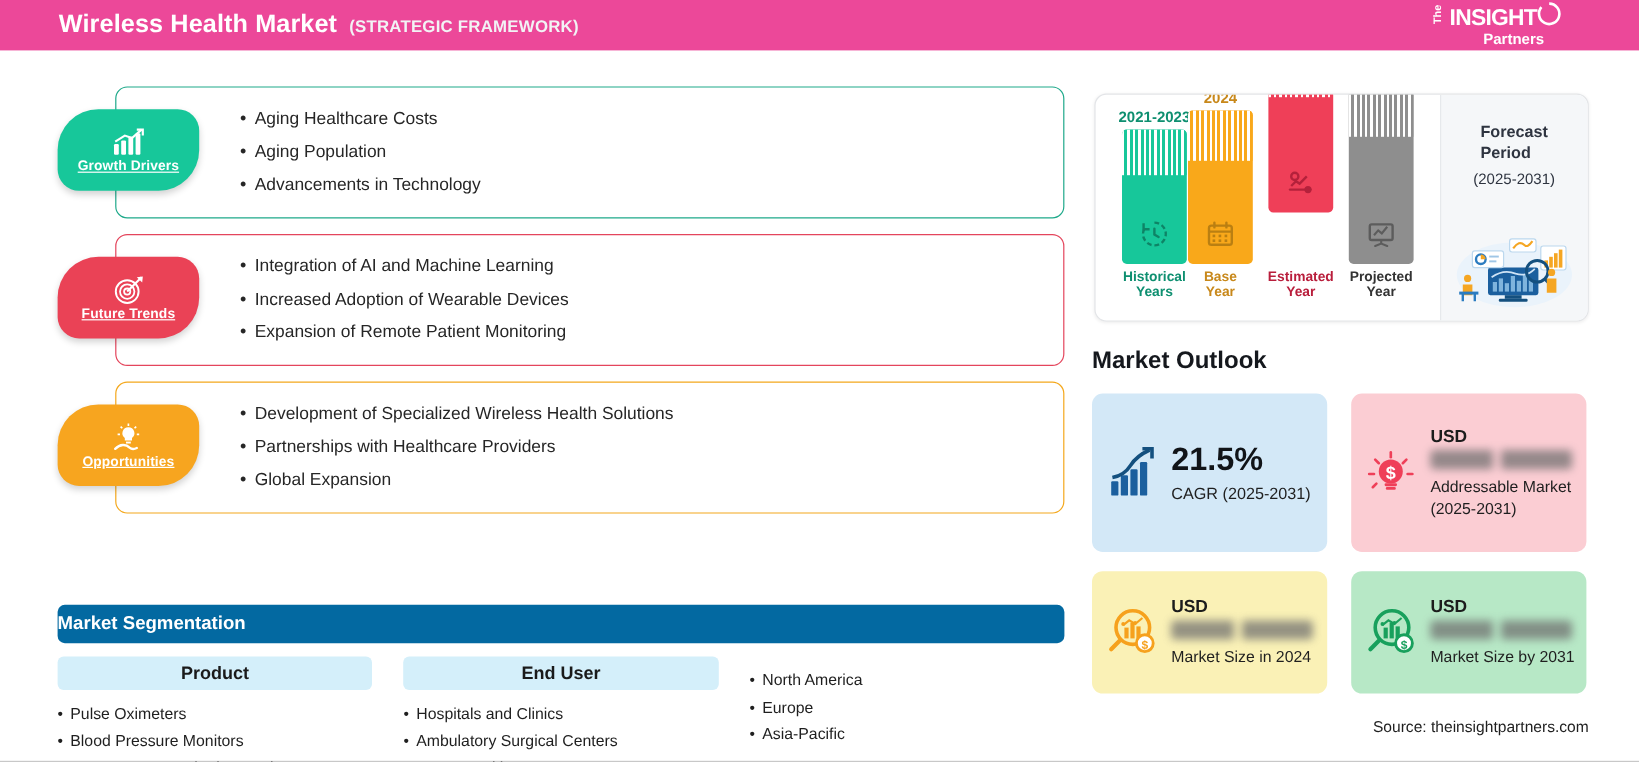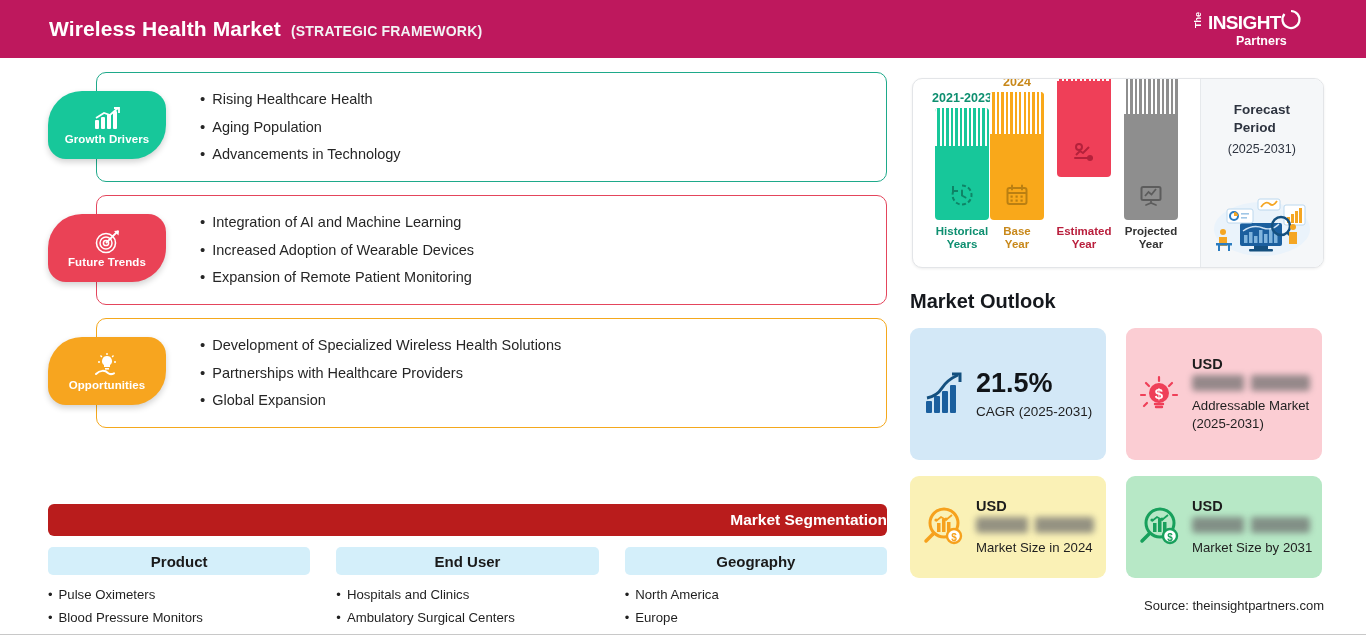--- a/index.html
+++ b/index.html
@@ -12,22 +12,22 @@
   .page {
     position: relative;
     width: 1366px; height: 635px;
     background: #ffffff;
     border-bottom: 1px solid #c8c8c8;
   }
 
   
   .header {
     position: absolute; left: 0; top: 0;
-    width: 1366px; height: 58px;
-    background: #be185d;
+    width: 1366px; height: 42px;
+    background: #ec4899;
     display: flex; align-items: center; padding-left: 48px;
   }
   .header-title-wrap {
     position: absolute; left: 49px; top: 50%;
     transform: translateY(-50%);
     display: flex; align-items: baseline; gap: 10px;
   }
   .header-title {
     font-size: 21px; font-weight: bold; color: #ffffff;
     letter-spacing: 0.1px;
@@ -76,30 +76,30 @@
     align-items: center; justify-content: center;
     gap: 1px;
     box-shadow: 0 3px 6px rgba(0,0,0,0.18);
     z-index: 5;
   }
   .badge.teal   { background: #17c79a; }
   .badge.red    { background: #ea4256; }
   .badge.orange { background: #f7a51f; }
   .badge-label {
     font-size: 11.5px; font-weight: bold; color: #ffffff;
-    letter-spacing: 0.1px; white-space: nowrap;
+    letter-spacing: 0.1px; white-space: nowrap; text-decoration: underline;
   }
   .badge-icon { width: 30px; height: 26px; display: block; }
 
   
   .seg-header {
     position: absolute; left: 48px; top: 446px;
     width: 839px; height: 32px;
-    background: #b91c1c; border-radius: 6px;
-    display: flex; align-items: center; justify-content: flex-end;
+    background: #0369a1; border-radius: 6px;
+    display: flex; align-items: center; justify-content: flex-start;
   }
   .seg-header-text {
     font-size: 15.5px; font-weight: bold; color: #ffffff;
   }
   .seg-cols {
     position: absolute; left: 48px; top: 489px;
     width: 839px;
     display: flex; gap: 26px;
   }
   .seg-col { width: 263px; }
@@ -246,21 +246,21 @@
           <rect x="21" y="5" width="4" height="18" rx="1" fill="#fff"></rect>
           <path d="M4 12 L12 7 L18 9 L26 2" stroke="#fff" stroke-width="1.8" fill="none"></path>
           <path d="M22 2 L27 2 L27 7" stroke="#fff" stroke-width="1.8" fill="none"></path>
         </svg>
       </span>
       <span class="badge-label">Growth Drivers</span>
     </div>
     <div class="bullets" style="left:200px; top:14px; height:110px;">
       <div class="bullet">
           <span class="dot">•</span>
-          <span>Rising Healthcare Health</span>
+          <span>Aging Healthcare Costs</span>
         </div>
       <div class="bullet">
           <span class="dot">•</span>
           <span>Aging Population</span>
         </div>
       <div class="bullet">
           <span class="dot">•</span>
           <span>Advancements in Technology</span>
         </div>
     </div>
@@ -359,23 +359,20 @@
               <span>Ambulatory Surgical Centers</span>
             </div>
           <div class="seg-item">
               <span class="dot">•</span>
               <span>Home Healthcare</span>
             </div>
         </div>
       </div>
 
       <div class="seg-col">
-        <div class="seg-col-head">
-          <span class="seg-col-head-text">Geography</span>
-        </div>
         <div class="seg-items">
           <div class="seg-item">
               <span class="dot">•</span>
               <span>North America</span>
             </div>
           <div class="seg-item">
               <span class="dot">•</span>
               <span>Europe</span>
             </div>
           <div class="seg-item">

